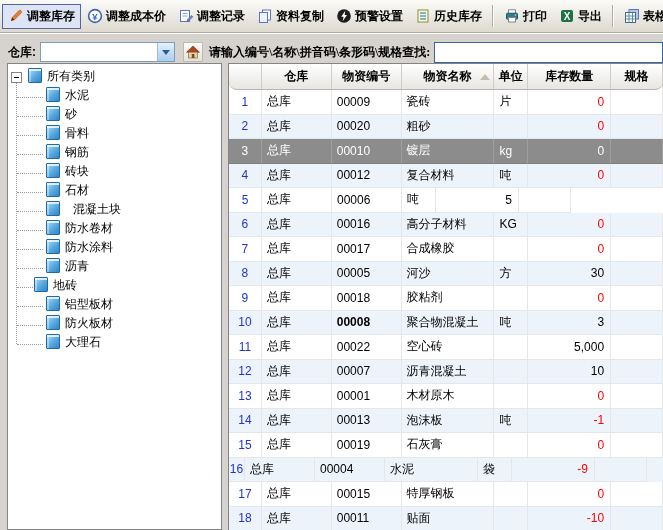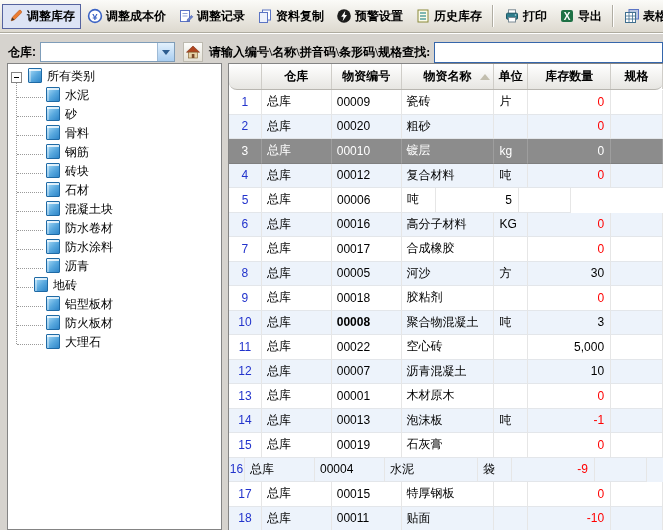--- a/index.html
+++ b/index.html
@@ -218,21 +218,21 @@
       <div class="tree-row" style="top: 99px; padding-left: 38px;">
         <div class="book-icon"></div>
         <span class="tree-label">砖块</span>
       </div>
       <div class="hline" style="left: 9px; top: 127.5px; width: 26px;"></div>
       <div class="tree-row" style="top: 118px; padding-left: 38px;">
         <div class="book-icon"></div>
         <span class="tree-label">石材</span>
       </div>
       <div class="hline" style="left: 9px; top: 146.5px; width: 26px;"></div>
-      <div class="tree-row" style="top: 137px; padding-left: 38px;">
+      <div class="tree-row" style="top: 137px; padding-left: 38px; gap: 8px;">
         <div class="book-icon"></div>
         <span class="tree-label">混凝土块</span>
       </div>
       <div class="hline" style="left: 9px; top: 165.5px; width: 26px;"></div>
       <div class="tree-row" style="top: 156px; padding-left: 38px;">
         <div class="book-icon"></div>
         <span class="tree-label">防水卷材</span>
       </div>
       <div class="hline" style="left: 9px; top: 184.5px; width: 26px;"></div>
       <div class="tree-row" style="top: 175px; padding-left: 38px;">

